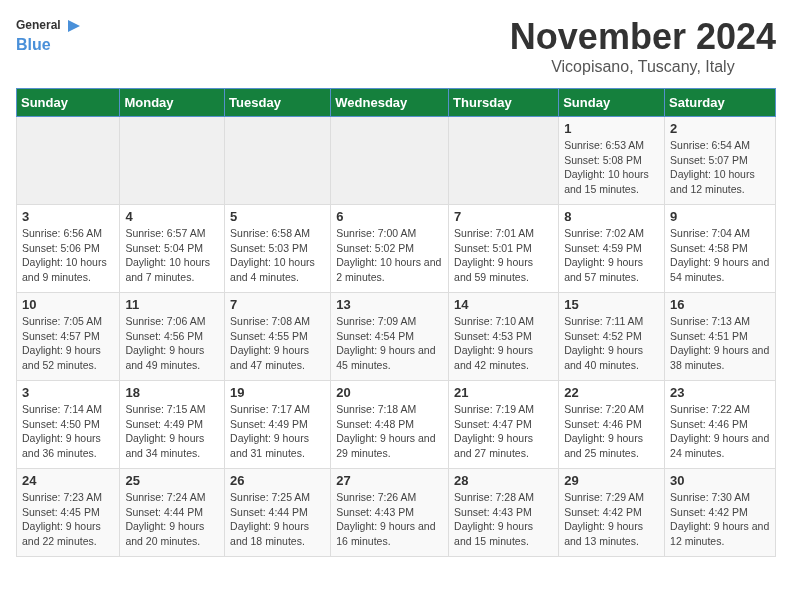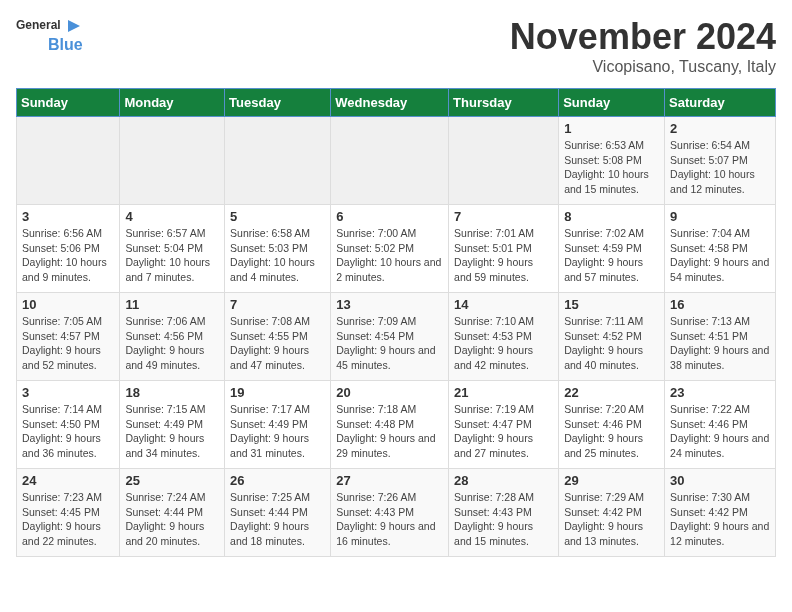--- a/index.html
+++ b/index.html
@@ -15,21 +15,21 @@
       justify-content: space-between;
       align-items: flex-start;
       margin-bottom: 12px;
     }
     .logo {
       display: flex;
       align-items: center;
       gap: 4px;
     }
     .title-area {
-      text-align: right;
+      text-align: center;
     }
     .month-title {
       font-size: 36px;
       font-weight: bold;
       color: #333;
     }
     .location {
       font-size: 16px;
       color: #555;
     }
@@ -82,21 +82,21 @@
 <body>
 
 <div class="header-area">
   <div class="logo">
   <div style="line-height:1.1">
     <div style="font-size:12px;font-weight:bold;color:#333;">General
       <svg width="20" height="20" viewBox="0 0 20 20" style="vertical-align:middle;">
         <polygon points="4,4 16,10 4,16" fill="#4a90d9"></polygon>
       </svg>
     </div>
-    <div style="font-size:16px;font-weight:bold;color:#4a90d9;margin-left:32px;">Blue</div>
+    <div style="font-size:16px;font-weight:bold;color:#4a90d9;">Blue</div>
   </div>
 </div>
   <div class="title-area">
     <div class="month-title">November 2024</div>
     <div class="location">Vicopisano, Tuscany, Italy</div>
   </div>
 </div>
 
 <table>
   <thead>

